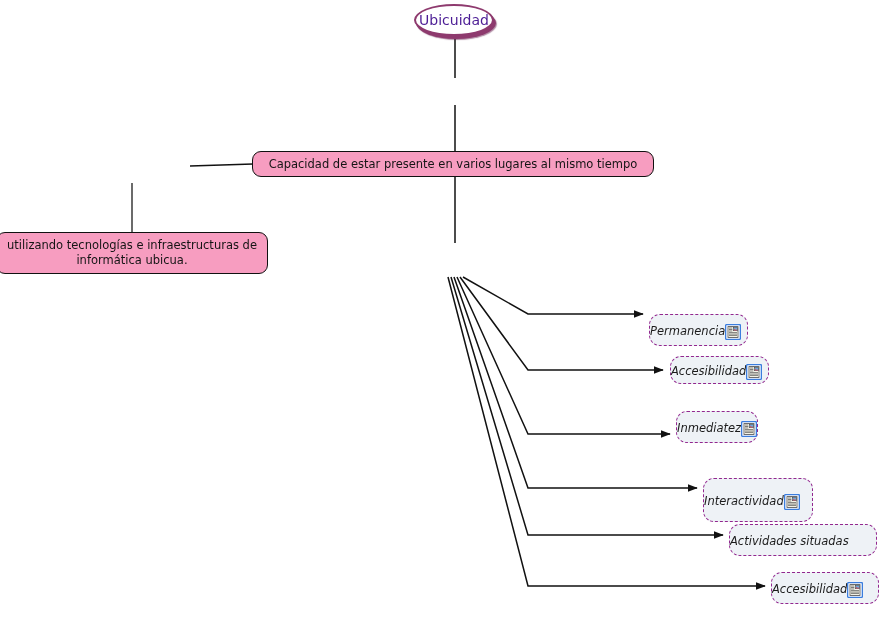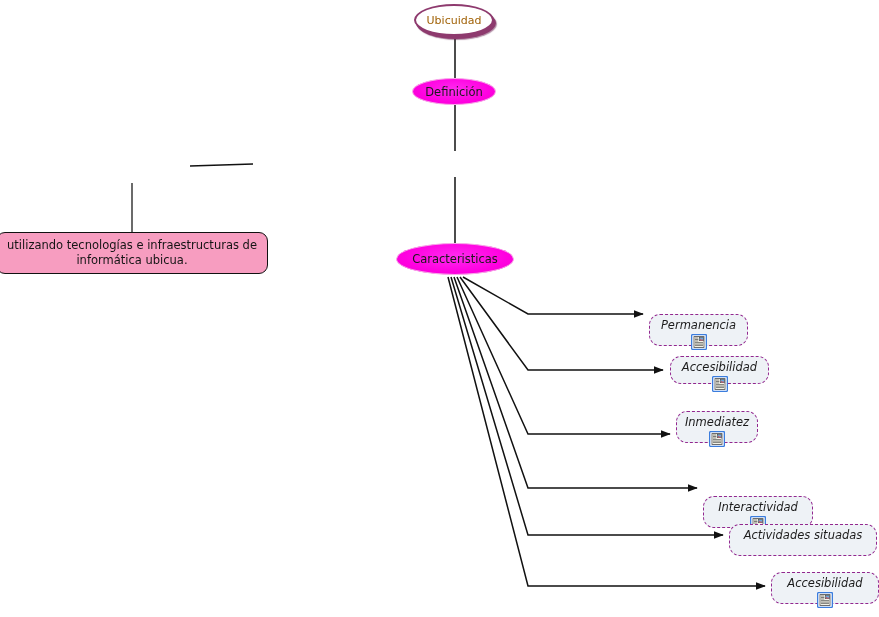--- a/index.html
+++ b/index.html
@@ -37,22 +37,22 @@
     text-align: center;
     z-index: 5;
   }
 
   
   .n-root {
     border-radius: 50%;
     background: #ffffff;
     border: 2px solid #8e3a6e;
     box-shadow: 2px 3px 0 0 #8e3a6e, 3px 4px 1px 0 rgba(110,40,85,.55);
-    color: #a16207;
-    font-size: 11px;
+    color: #4c1d95;
+    font-size: 14px;
   }
 
   
   .n-ellipse {
     border-radius: 50%;
     background: #ff00e6;
     background-image: radial-gradient(ellipse at 50% 42%, #ff2bf0 0%, #ff00e0 62%, #f000d0 100%);
     border: 1px solid #f7a8e8;
     color: #1a1a1a;
     font-size: 11.5px;
@@ -70,21 +70,21 @@
   }
 
   
   .n-dashed {
     border-radius: 11px;
     background: #eef2f6;
     border: 1.6px dashed #92278f;
     color: #1b1b1b;
     font-size: 11.5px;
     font-style: italic;
-    flex-direction: column;
+    flex-direction: row;
     justify-content: flex-start;
     padding-top: 3px;
   }
   .n-dashed .lbl { display: block; line-height: 15px; white-space: nowrap; }
 
   
   .doc-icon {
     width: 16px;
     height: 16px;
     margin-top: 1px;
@@ -120,33 +120,30 @@
     <polyline points="457,277 528,434 670,434" fill="none" stroke="#111111" stroke-width="1.5" marker-end="url(#arrow)"></polyline>
     <polyline points="454,277 528,488 697,488" fill="none" stroke="#111111" stroke-width="1.5" marker-end="url(#arrow)"></polyline>
     <polyline points="451,277 528,535 723,535" fill="none" stroke="#111111" stroke-width="1.5" marker-end="url(#arrow)"></polyline>
     <polyline points="448,277 528,586 765,586" fill="none" stroke="#111111" stroke-width="1.5" marker-end="url(#arrow)"></polyline>
   </svg>
 
   <div class="node n-root" style="left:414px; top:4px; width:80px; height:32px;">
     <span>Ubicuidad</span>
   </div>
 
-  <div class="node n-ellipse" style="left:412px; top:78px; width:84px; height:27px;">
-    <span>Definición</span>
-  </div>
-
+
+  <div class="node n-pinkbox" style="left:252px; top:151px; width:402px; height:26px;">
+    <span>Capacidad de estar presente en varios lugares al mismo tiempo</span>
+  </div>
 
 
   <div class="node n-pinkbox" style="left:-4px; top:232px; width:272px; height:42px;">
     <span>utilizando tecnologías e infraestructuras de informática ubicua.</span>
   </div>
 
-  <div class="node n-ellipse" style="left:396px; top:243px; width:118px; height:32px;">
-    <span>Caracteristicas</span>
-  </div>
 
   <div class="node n-dashed" style="left:649px; top:314px; width:99px; height:32px;">
     <span class="lbl">Permanencia</span>
     <span class="doc-icon">
       <svg width="16" height="16" viewBox="0 0 16 16" xmlns="http://www.w3.org/2000/svg">
         <rect x="0.6" y="0.6" width="14.8" height="14.8" rx="1" fill="#ffffff" stroke="#3b7ddd" stroke-width="1.4"></rect>
         <rect x="3" y="2.6" width="10" height="10.8" fill="#fffef2" stroke="#4a4a4a" stroke-width="0.8"></rect>
         <rect x="8.4" y="3.4" width="4" height="3.4" fill="#6aa9e0" stroke="#333" stroke-width="0.5"></rect>
         <path d="M8.6 6.5 L9.8 4.6 L10.7 6.1 L11.4 5.2 L12.2 6.5 Z" fill="#d94f4f"></path>
         <g stroke="#444" stroke-width="0.7">
@@ -194,21 +191,21 @@
             <line x1="4" y1="5.5" x2="7.4" y2="5.5"></line>
           <line x1="4" y1="7" x2="7.4" y2="7"></line>
             <line x1="4" y1="8.6" x2="12" y2="8.6"></line>
           <line x1="4" y1="10.1" x2="12" y2="10.1"></line>
             <line x1="4" y1="11.6" x2="12" y2="11.6"></line>
         </g>
       </svg>
     </span>
   </div>
 
-  <div class="node n-dashed" style="left:703px; top:496px; width:110px; height:32px;">
+  <div class="node n-dashed" style="left:703px; top:478px; width:110px; height:44px;">
     <span class="lbl">Interactividad</span>
     <span class="doc-icon">
       <svg width="16" height="16" viewBox="0 0 16 16" xmlns="http://www.w3.org/2000/svg">
         <rect x="0.6" y="0.6" width="14.8" height="14.8" rx="1" fill="#ffffff" stroke="#3b7ddd" stroke-width="1.4"></rect>
         <rect x="3" y="2.6" width="10" height="10.8" fill="#fffef2" stroke="#4a4a4a" stroke-width="0.8"></rect>
         <rect x="8.4" y="3.4" width="4" height="3.4" fill="#6aa9e0" stroke="#333" stroke-width="0.5"></rect>
         <path d="M8.6 6.5 L9.8 4.6 L10.7 6.1 L11.4 5.2 L12.2 6.5 Z" fill="#d94f4f"></path>
         <g stroke="#444" stroke-width="0.7">
           <line x1="4" y1="4" x2="7.4" y2="4"></line>
             <line x1="4" y1="5.5" x2="7.4" y2="5.5"></line>

